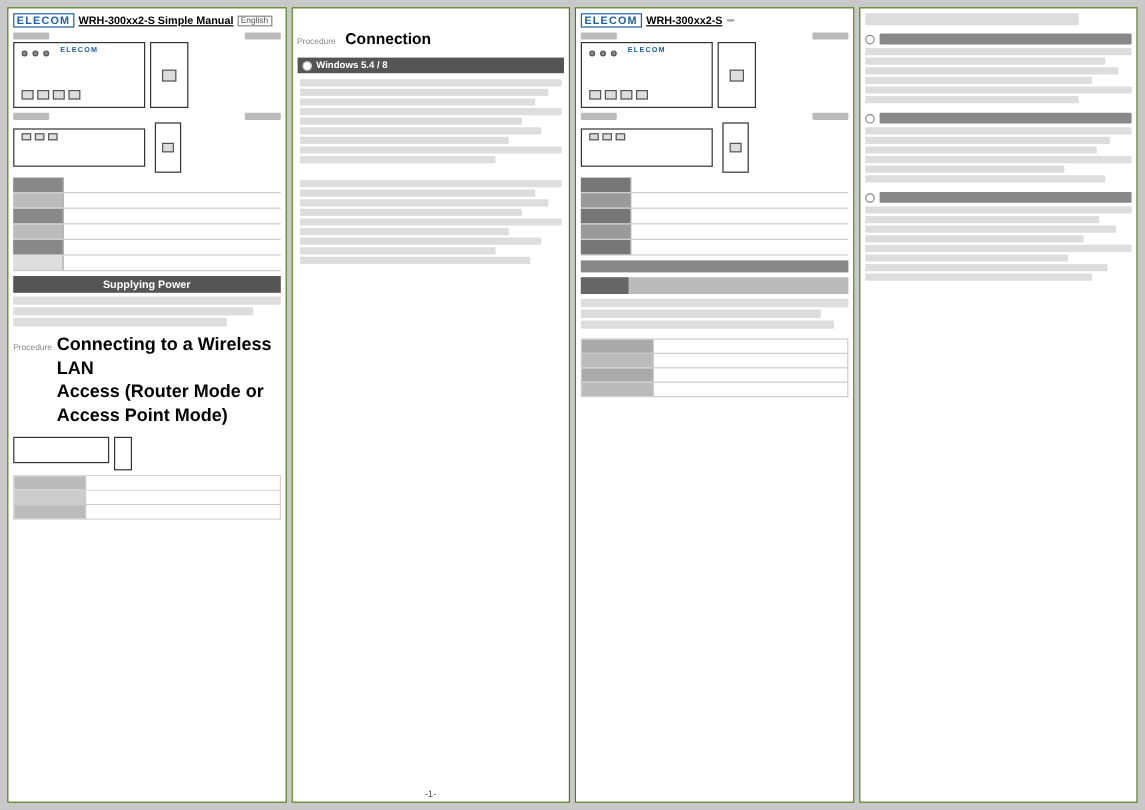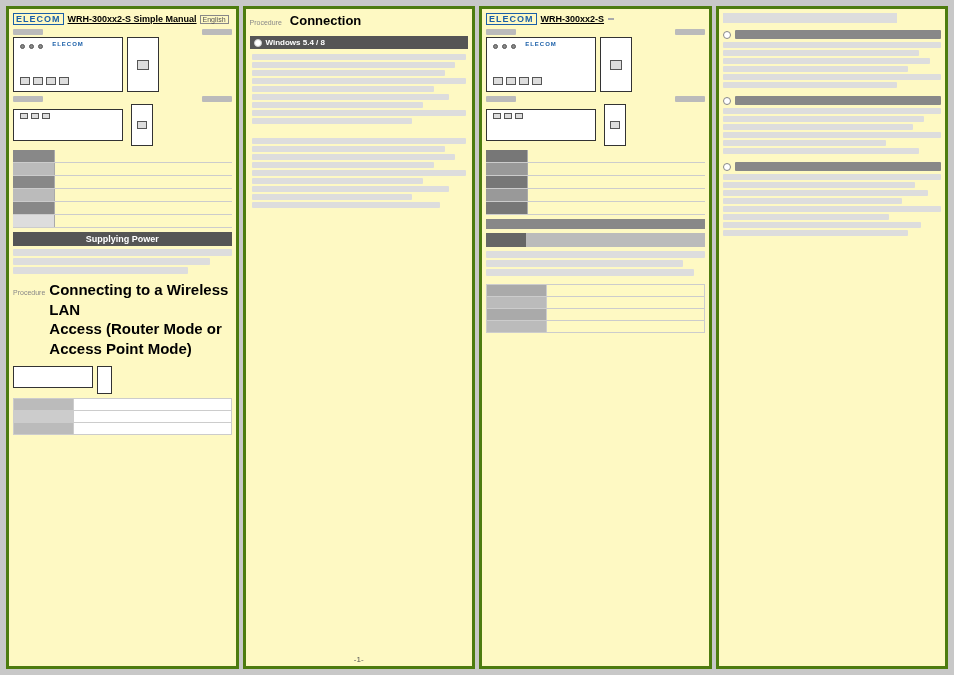--- a/index.html
+++ b/index.html
@@ -18,22 +18,22 @@
       width: 954px;
       height: 675px;
       display: flex;
       flex-direction: row;
       gap: 0;
       background: #c8c8c8;
       padding: 4px;
       overflow: hidden;
     }
     .panel {
-      background: #fef9c3;
-      border: 3px solid #4d7c0f;
+      background: #ffffff;
+      border: 1px solid #4d7c0f;
       flex: 1;
       margin: 2px;
       padding: 4px;
       overflow: hidden;
       position: relative;
     }
     .panel-header {
       display: flex;
       flex-direction: column;
       margin-bottom: 3px;
@@ -473,21 +473,21 @@
       <div class="small-table-row">
         <div class="small-table-cell" style="background:#bbb;width:60px;flex:none;"></div>
         <div class="small-table-cell"></div>
       </div>
     </div>
   </div>
 
   <div class="panel" style="position:relative;">
     <div style="display:flex;align-items:baseline;margin-bottom:4px;">
       <span class="procedure-tag" style="font-size:7px;color:#888;margin-right:8px;">Procedure</span>
-      <span class="connection-title" style="font-size:13px;font-weight:bold;margin-left:0;">Connection</span>
+      <span class="connection-title" style="font-size:13px;font-weight:bold;margin-left:0;margin-top:14px;">Connection</span>
     </div>
 
     <div class="os-section">
       <div class="os-header">
         <div class="os-dot"></div>
         <span>Windows 5.4 / 8</span>
       </div>
       <div class="os-content">
         <div class="line-block" style="width:100%"></div>
         <div class="line-block" style="width:95%"></div>

